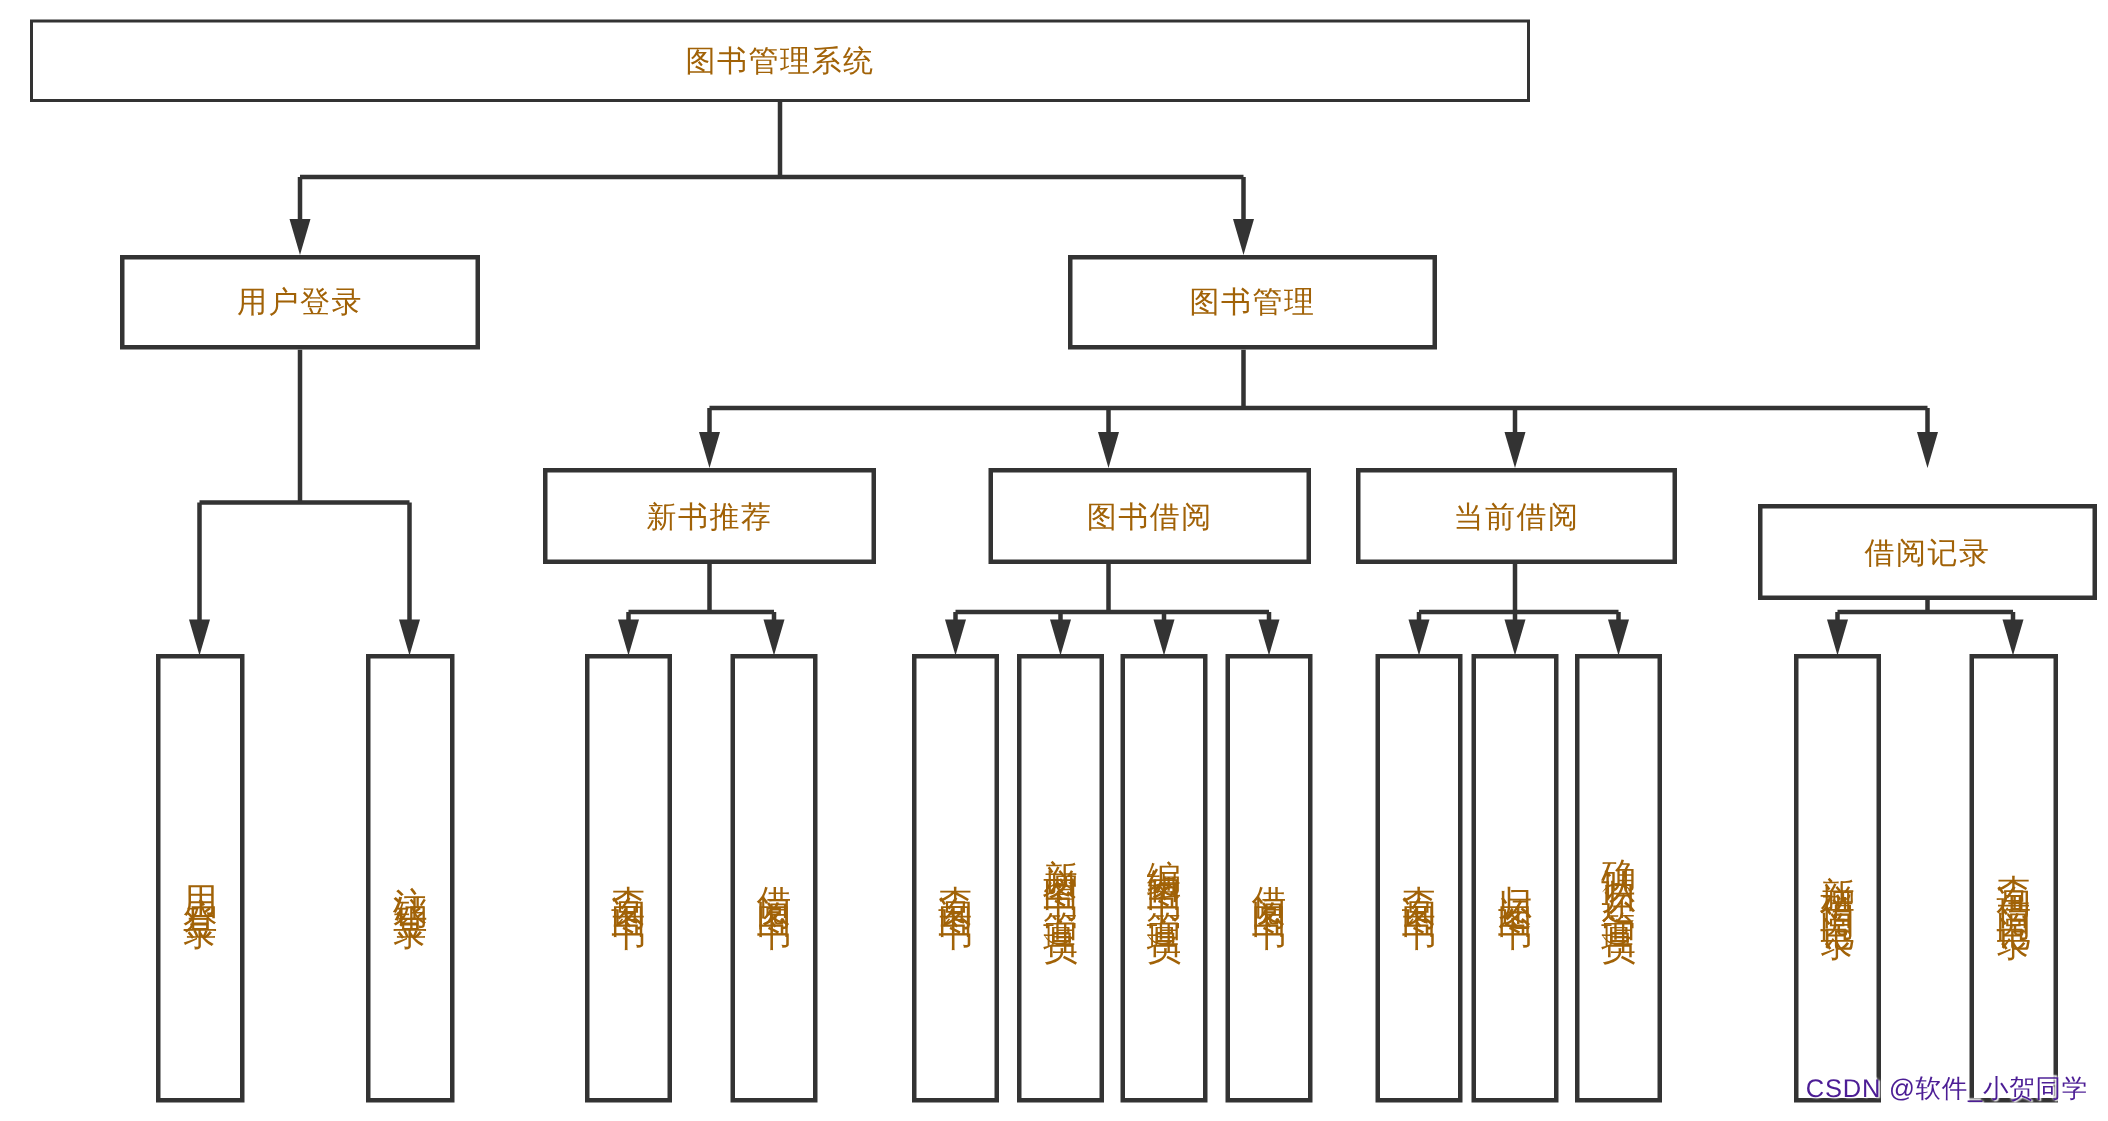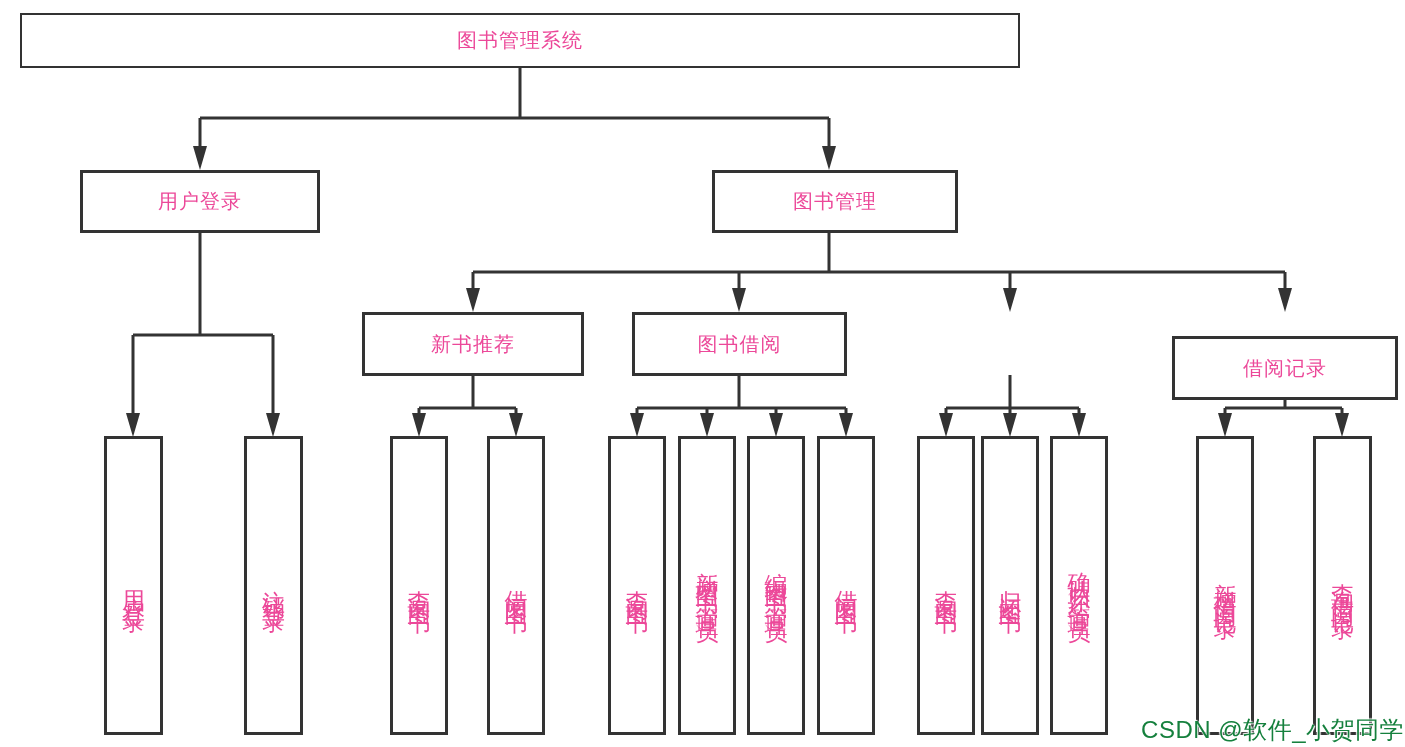--- a/index.html
+++ b/index.html
@@ -17,42 +17,42 @@
     z-index: 0;
   }
   .node {
     position: absolute;
     box-sizing: border-box;
     background: #ffffff;
     border: 3px solid #333333;
     display: flex;
     align-items: center;
     justify-content: center;
-    color: #ec4899;
+    color: #a16207;
     font-size: 20px;
     letter-spacing: 1px;
     z-index: 1;
     text-align: center;
   }
   .node.root { border-width: 2px; }
   .node.vert span {
     writing-mode: vertical-rl;
     text-orientation: mixed;
     font-size: 23px;
     letter-spacing: 7px;
     line-height: 1;
     white-space: nowrap;
   }
   .watermark {
     position: absolute;
-    right: 1px;
+    right: 13px;
     top: 714px;
     z-index: 2;
-    font-size: 24px;
-    color: #15803d;
+    font-size: 17px;
+    color: #4c1d95;
     letter-spacing: 0.5px;
     text-shadow: 0 0 2px #ffffff, 1px 1px 1px #ffffff, -1px -1px 1px #ffffff;
     white-space: nowrap;
   }
 </style>
 </head>
 <body>
 
 <div class="canvas">
 
@@ -103,22 +103,25 @@
   <div class="node" style="left:80px; top:170px; width:240px; height:63px;">
     <span>用户登录</span>
   </div>
   <div class="node" style="left:712px; top:170px; width:246px; height:63px;">
     <span>图书管理</span>
   </div>
 
   <div class="node" style="left:362px; top:312px; width:222px; height:64px;align-items:center;">
     <span>新书推荐</span>
   </div>
-  <div class="node" style="left:632px; top:312px; width:215px; height:64px;">
+  <div class="node" style="left:659px; top:312px; width:215px; height:64px;">
     <span>图书借阅</span>
+  </div>
+  <div class="node" style="left:904px; top:312px; width:214px; height:64px;">
+    <span>当前借阅</span>
   </div>
   <div class="node" style="left:1172px; top:312px; width:226px; height:64px;margin-top:24px;">
     <span>借阅记录</span>
   </div>
 
   <div class="node vert" style="left:104px; top:436px; width:59px; height:299px;">
     <span>用户登录</span>
   </div>
   <div class="node vert" style="left:244px; top:436px; width:59px; height:299px;">
     <span>注销登录</span>

